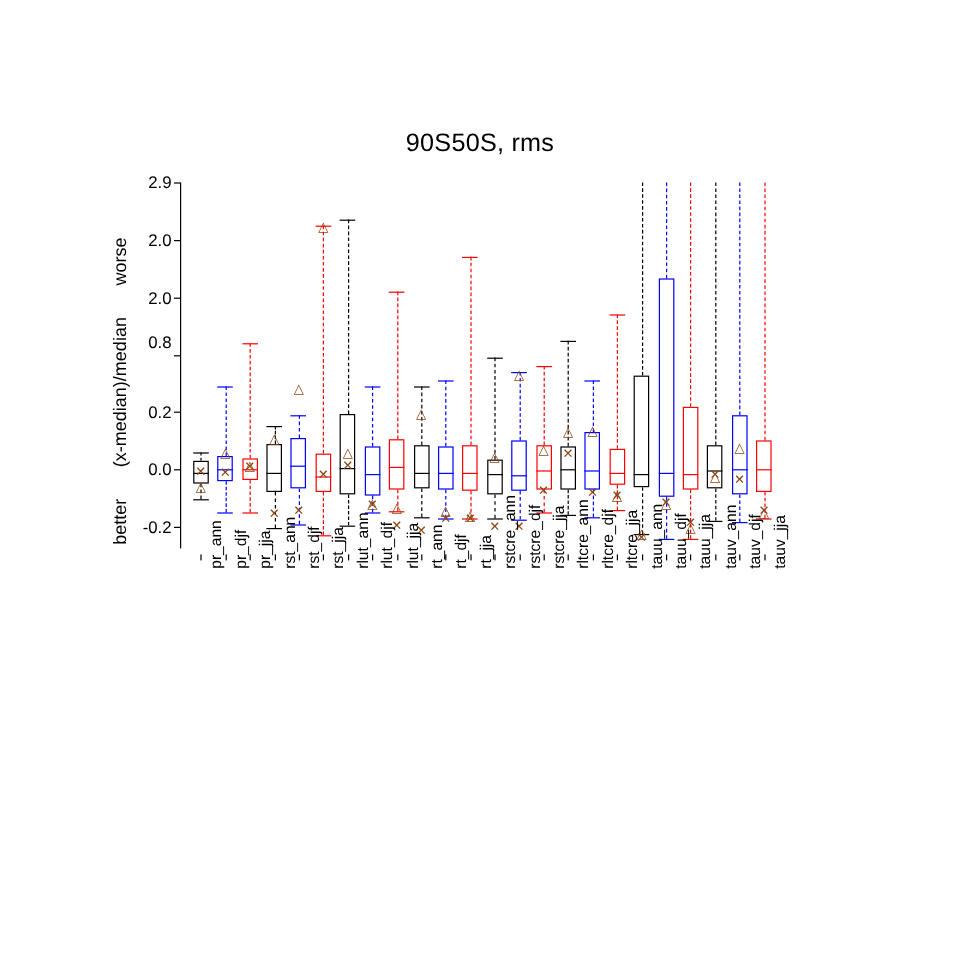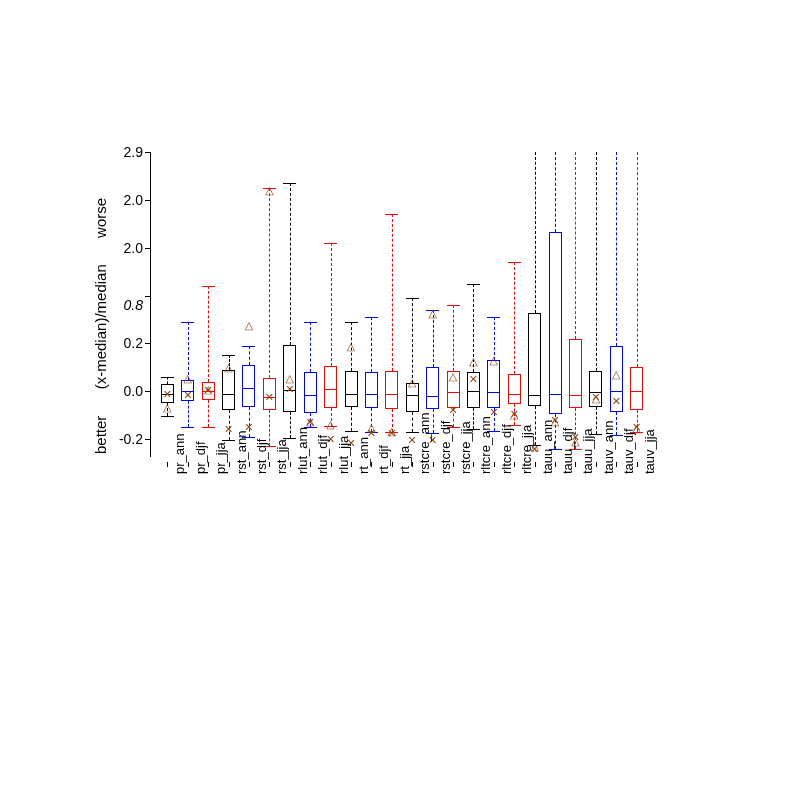--- a/index.html
+++ b/index.html
@@ -139,40 +139,41 @@
     line-height: 1;
     transform: translate(-50%, -50%);
     color: #8B4513;
   }
 </style>
 </head>
 <body>
 
 <div id="figure">
 
+  <div id="chart-title">90S50S, rms</div>
 
   <div id="ylabel-wrap">
     <div id="ylabel">
       <span class="ylabel-seg">better</span>
       <span style="display:inline-block;width:18px"></span>
       <span class="ylabel-seg">(x-median)/median</span>
       <span style="display:inline-block;width:18px"></span>
       <span class="ylabel-seg">worse</span>
     </div>
   </div>
 
   <div id="plot-area">
     <div id="axis-frame">
       <div class="axis-line" style="left:0;top:0;width:1px;height:100%;"></div>
     </div>
     <div id="ytick-labels">
         <div class="tick-label" style="top: 287.059px;">-0.2</div>
         <div class="tick-label" style="top: 239.216px;">0.0</div>
         <div class="tick-label" style="top: 191.373px;">0.2</div>
-        <div class="tick-label" style="top: 153px; font-style: italic;">0.8</div>
+        <div class="tick-label" style="top: 133px;">0.8</div>
         <div class="tick-label" style="top: 95.6863px;">2.0</div>
         <div class="tick-label" style="top: 47.8431px;">2.0</div>
         <div class="tick-label" style="top: 0px;">2.9</div>
       </div>
     <div id="boxes-layer">
         <div class="bp" style="left: 0px; top: 0px; width: 100%; height: 100%;">
           <div class="whisker-v" style="left: 17.3455px; top: 224.863px; height: 7.17647px; border-left-color: rgb(0, 0, 0);"></div>
           <div class="whisker-v" style="left: 17.3455px; top: 251.176px; height: 13.1569px; border-left-color: rgb(0, 0, 0);"></div>
           <div class="cap" style="left: 10.8455px; top: 224.863px; width: 13px; background: rgb(0, 0, 0);"></div>
           <div class="cap" style="left: 10.8455px; top: 264.333px; width: 13px; background: rgb(0, 0, 0);"></div>

